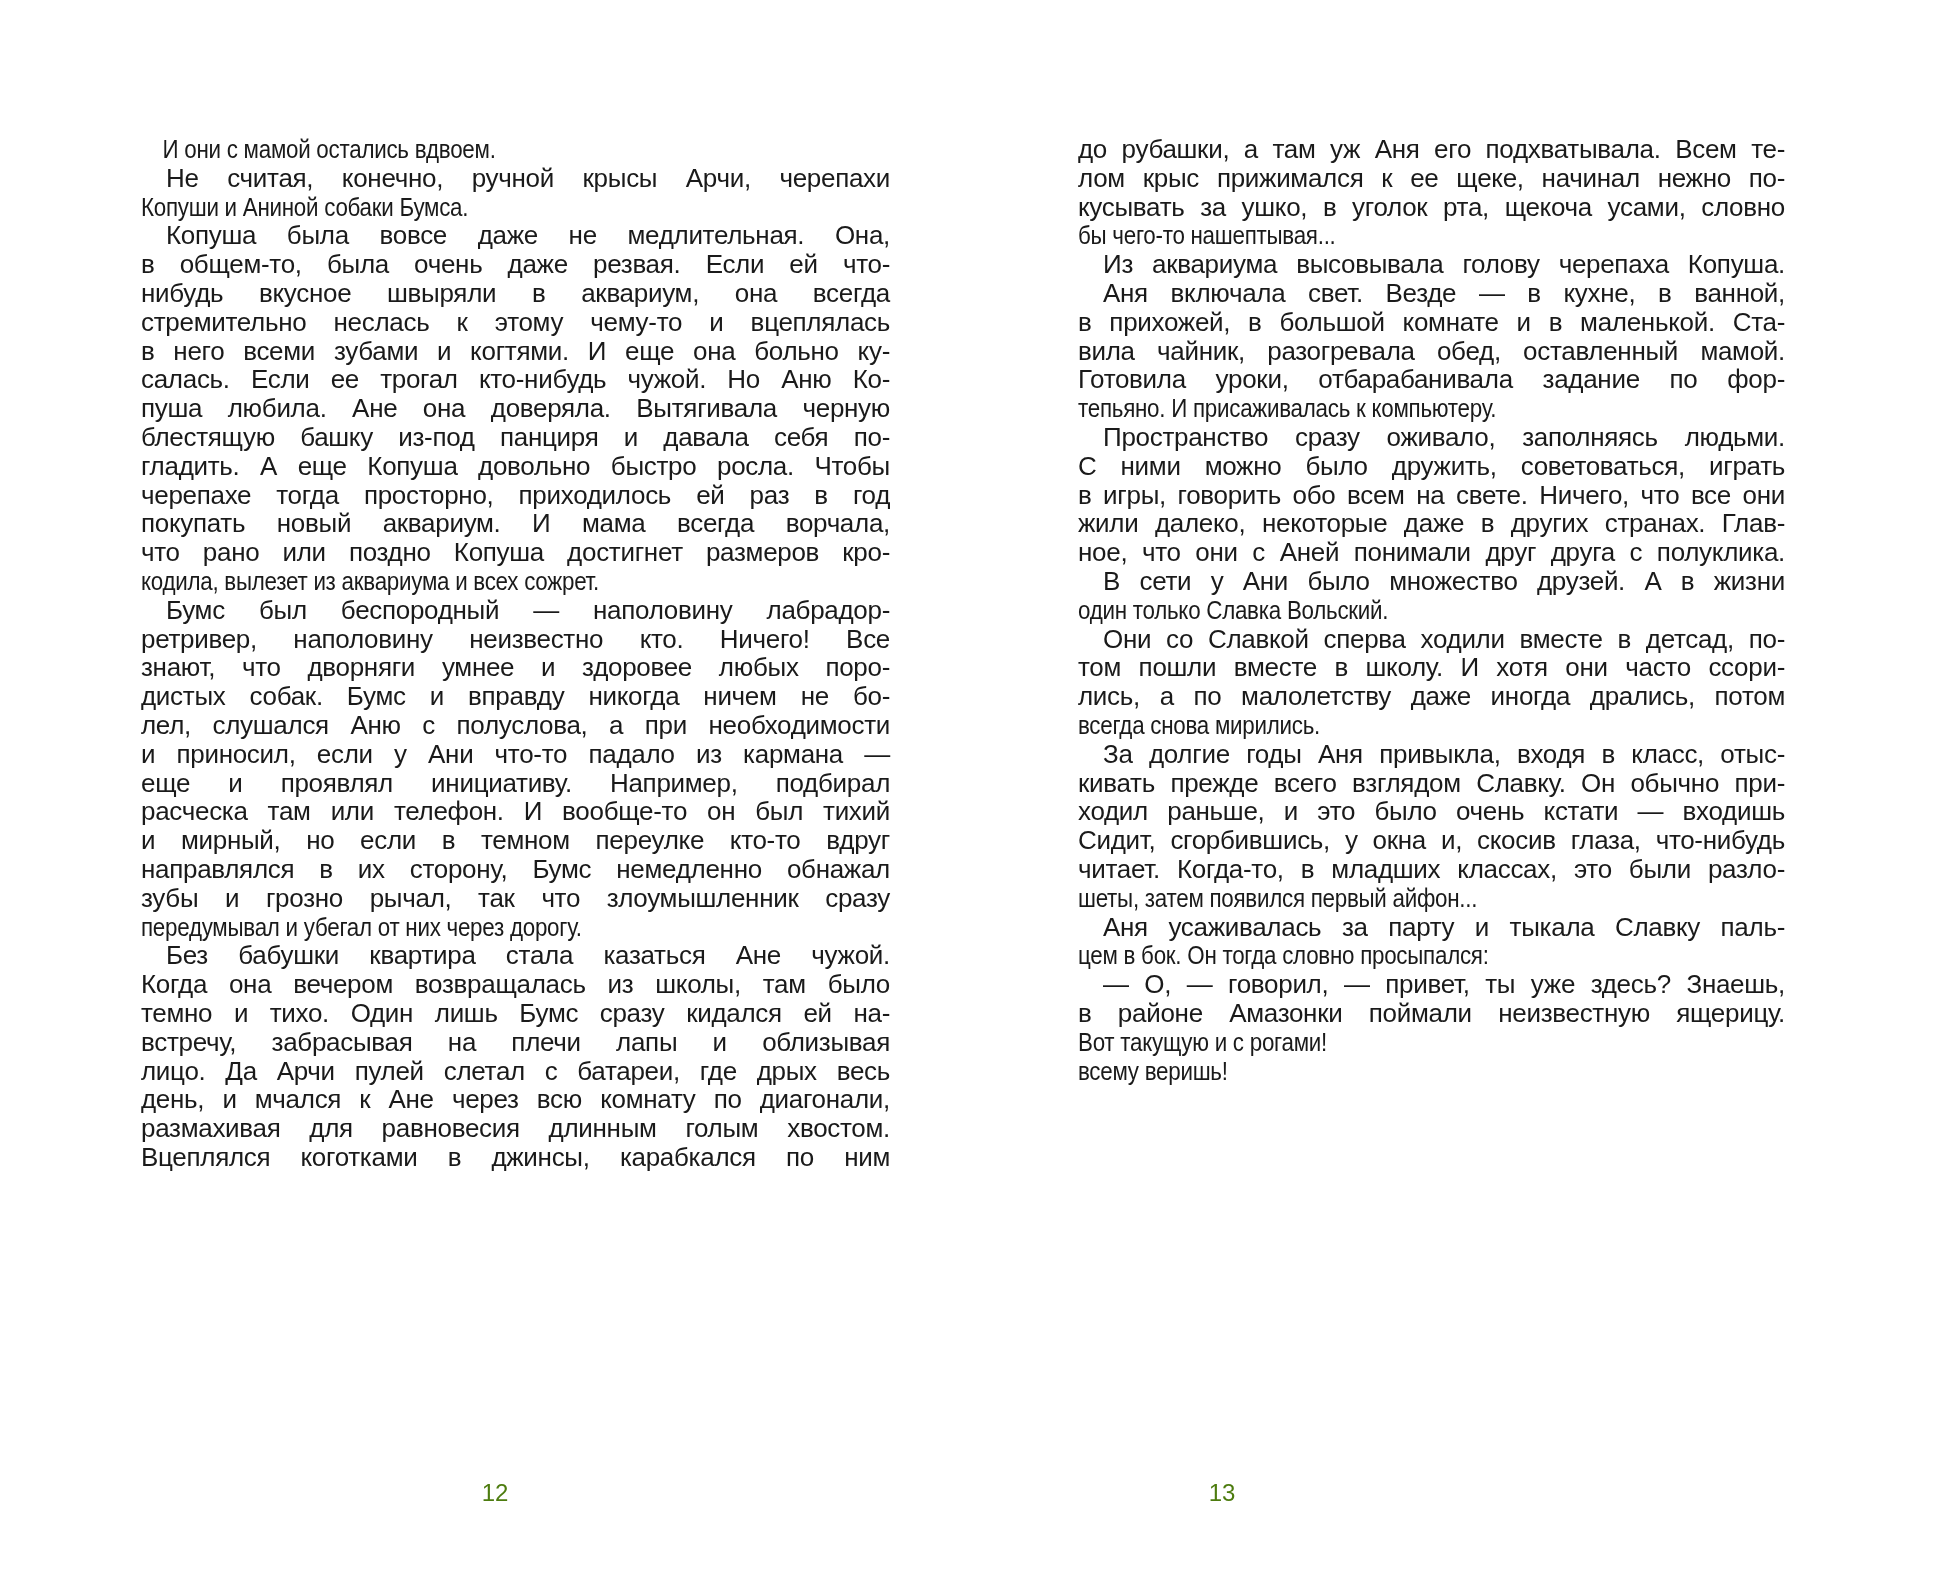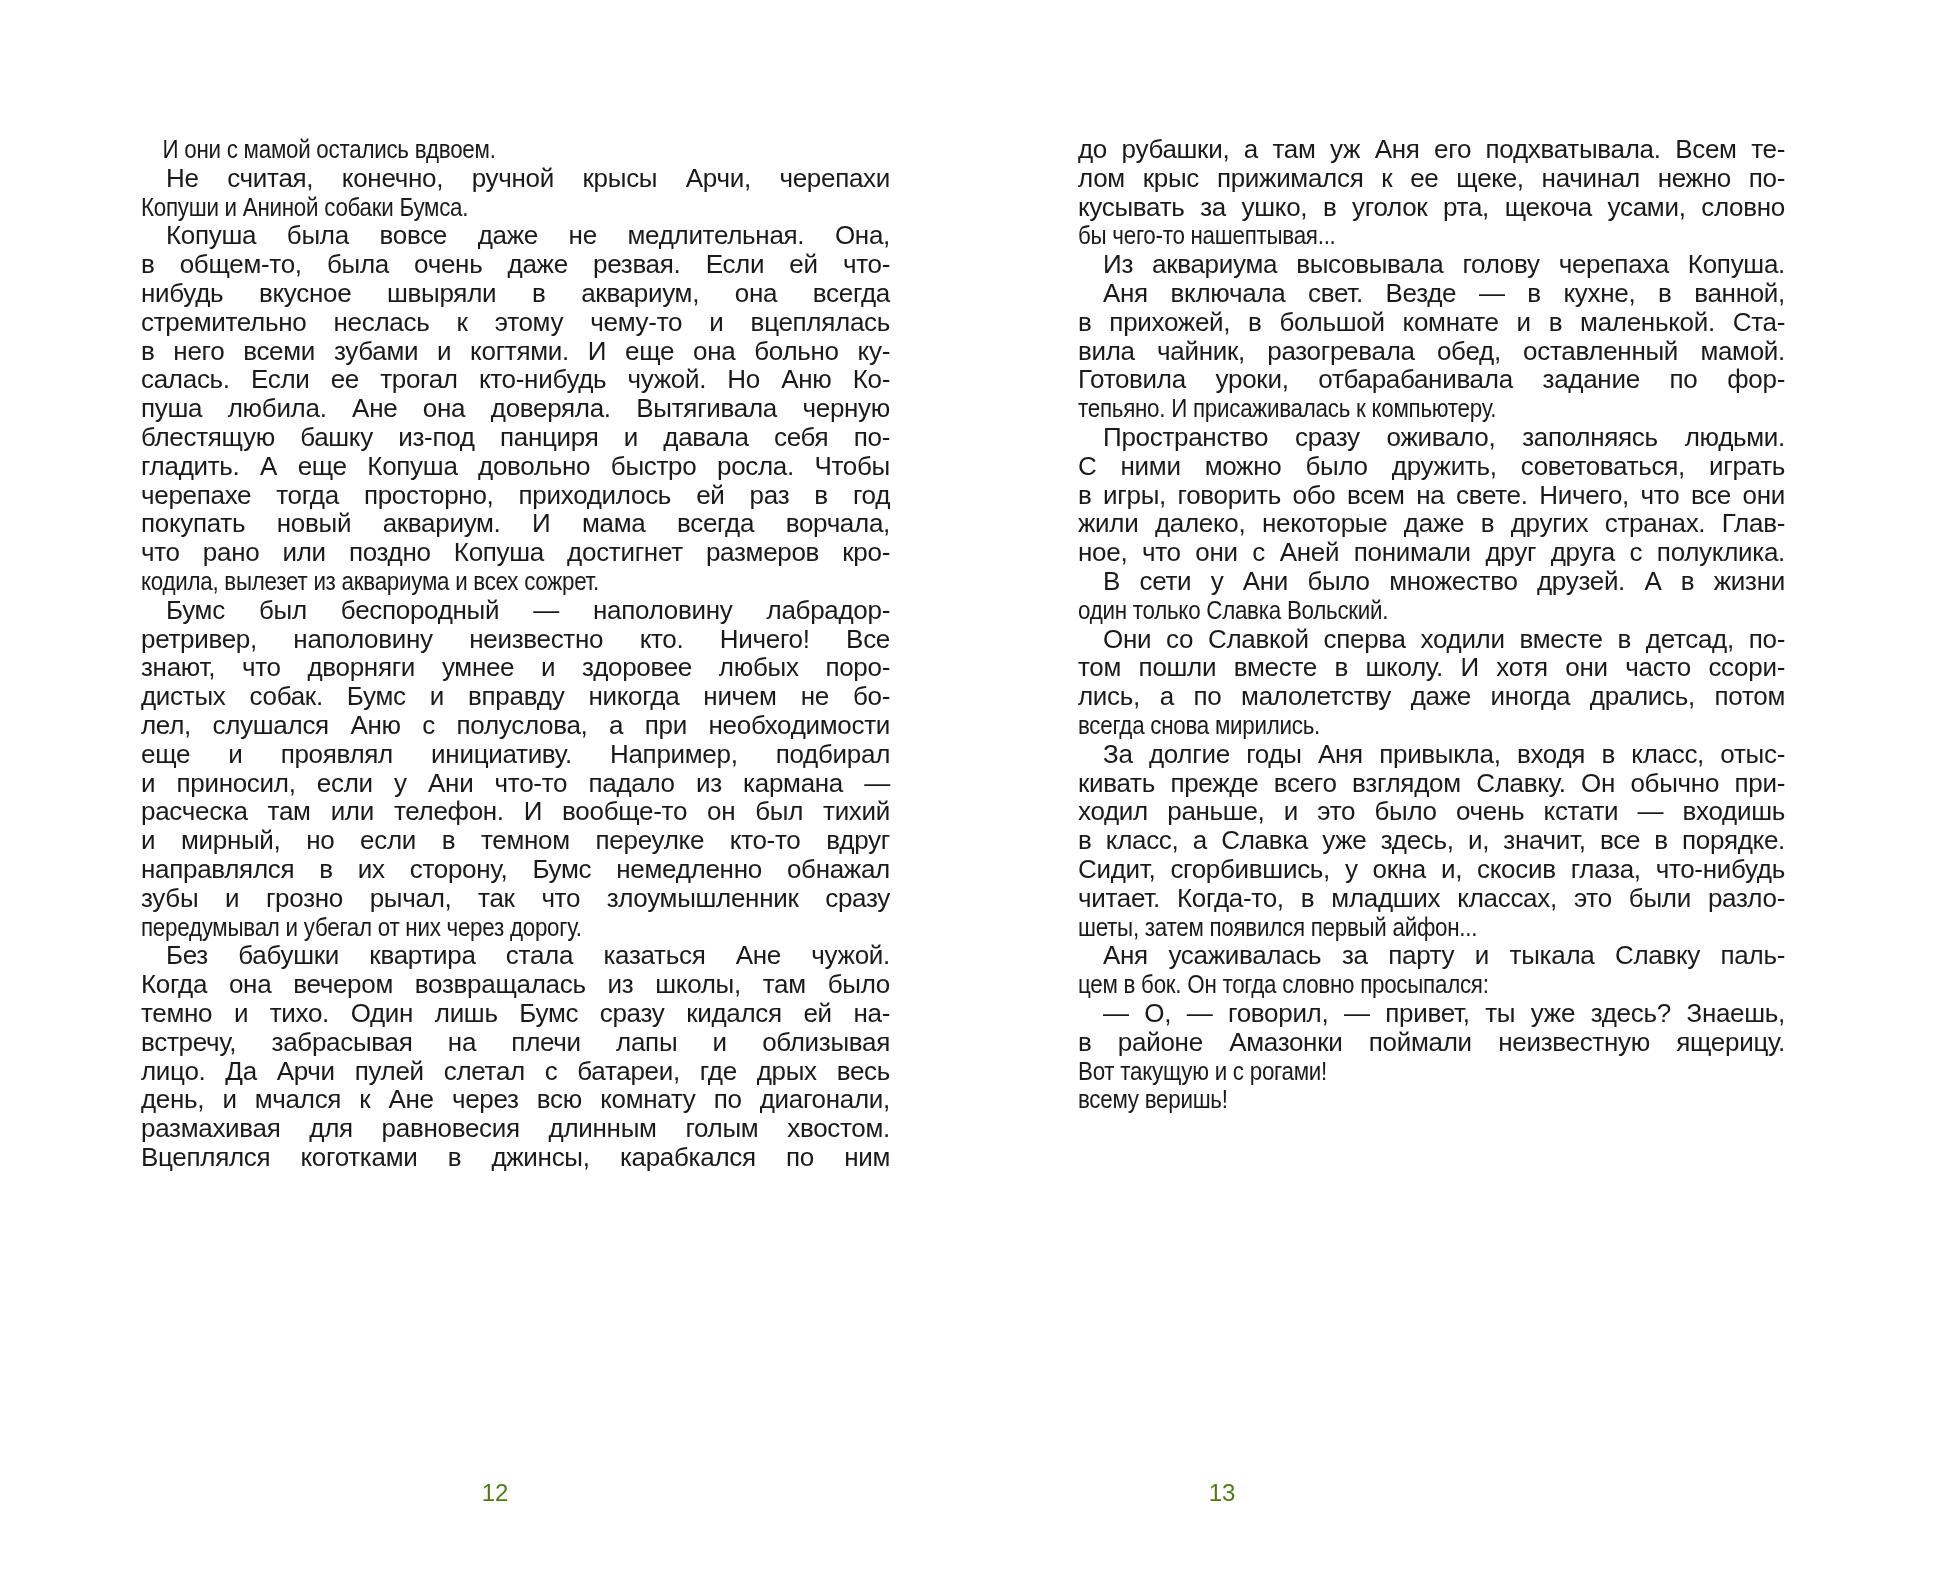--- a/index.html
+++ b/index.html
@@ -79,22 +79,22 @@
       <span class="line">гладить. А еще Копуша довольно быстро росла. Чтобы</span>
       <span class="line">черепахе тогда просторно, приходилось ей раз в год</span>
       <span class="line">покупать новый аквариум. И мама всегда ворчала,</span>
       <span class="line">что рано или поздно Копуша достигнет размеров кро-</span>
       <span class="line last" style="transform: scaleX(0.86); width: 870.93px;">кодила, вылезет из аквариума и всех сожрет.</span>
       <span class="line indent">Бумс был беспородный — наполовину лабрадор-</span>
       <span class="line">ретривер, наполовину неизвестно кто. Ничего! Все</span>
       <span class="line">знают, что дворняги умнее и здоровее любых поро-</span>
       <span class="line">дистых собак. Бумс и вправду никогда ничем не бо-</span>
       <span class="line">лел, слушался Аню с полуслова, а при необходимости</span>
+      <span class="line">и приносил, если у Ани что-то падало из кармана —</span>
       <span class="line">еще и проявлял инициативу. Например, подбирал</span>
-      <span class="line">и приносил, если у Ани что-то падало из кармана —</span>
       <span class="line">расческа там или телефон. И вообще-то он был тихий</span>
       <span class="line">и мирный, но если в темном переулке кто-то вдруг</span>
       <span class="line">направлялся в их сторону, Бумс немедленно обнажал</span>
       <span class="line">зубы и грозно рычал, так что злоумышленник сразу</span>
       <span class="line last" style="transform: scaleX(0.86); width: 870.93px;">передумывал и убегал от них через дорогу.</span>
       <span class="line indent">Без бабушки квартира стала казаться Ане чужой.</span>
       <span class="line">Когда она вечером возвращалась из школы, там было</span>
       <span class="line">темно и тихо. Один лишь Бумс сразу кидался ей на-</span>
       <span class="line">встречу, забрасывая на плечи лапы и облизывая</span>
       <span class="line">лицо. Да Арчи пулей слетал с батареи, где дрых весь</span>
@@ -124,21 +124,20 @@
       <span class="line">ное, что они с Аней понимали друг друга с полуклика.</span>
       <span class="line indent">В сети у Ани было множество друзей. А в жизни</span>
       <span class="line last" style="transform: scaleX(0.86); width: 822.093px;">один только Славка Вольский.</span>
       <span class="line indent">Они со Славкой сперва ходили вместе в детсад, по-</span>
       <span class="line">том пошли вместе в школу. И хотя они часто ссори-</span>
       <span class="line">лись, а по малолетству даже иногда дрались, потом</span>
       <span class="line last" style="transform: scaleX(0.86); width: 822.093px;">всегда снова мирились.</span>
       <span class="line indent">За долгие годы Аня привыкла, входя в класс, отыс-</span>
       <span class="line">кивать прежде всего взглядом Славку. Он обычно при-</span>
       <span class="line">ходил раньше, и это было очень кстати — входишь</span>
-      <span class="line">в класс, а Славка уже здесь, и, значит, все в порядке.</span>
       <span class="line">Сидит, сгорбившись, у окна и, скосив глаза, что-нибудь</span>
       <span class="line">читает. Когда-то, в младших классах, это были разло-</span>
       <span class="line last" style="transform: scaleX(0.86); width: 822.093px;">шеты, затем появился первый айфон...</span>
       <span class="line indent">Аня усаживалась за парту и тыкала Славку паль-</span>
       <span class="line last" style="transform: scaleX(0.86); width: 822.093px;">цем в бок. Он тогда словно просыпался:</span>
       <span class="line indent">— О, — говорил, — привет, ты уже здесь? Знаешь,</span>
       <span class="line">в районе Амазонки поймали неизвестную ящерицу.</span>
       <span class="line last" style="transform: scaleX(0.86); width: 822.093px;">Вот такущую и с рогами!</span>
       <span class="line last" style="transform: scaleX(0.86); width: 822.093px;">всему веришь!</span>
     </div>

